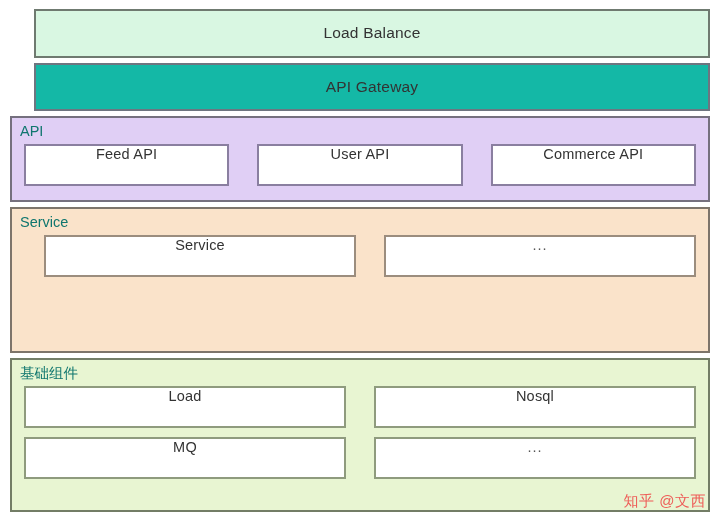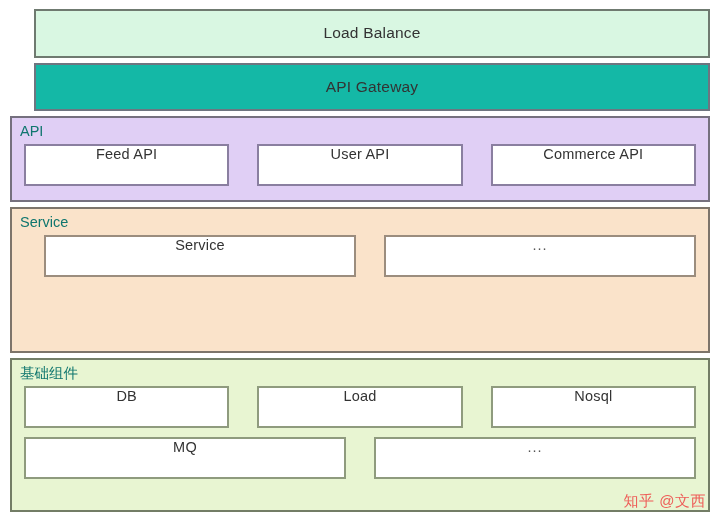--- a/index.html
+++ b/index.html
@@ -161,23 +161,20 @@
       <div class="node ellipsis">
         <span>...</span>
       </div>
     </div>
   </div>
 
   <div class="layer infra">
     <div class="layer-title">基础组件</div>
     <div class="node-row">
       <div class="node">
-        <span>DB</span>
-      </div>
-      <div class="node">
         <span>Load</span>
       </div>
       <div class="node">
         <span>Nosql</span>
       </div>
     </div>
     <div class="node-row">
       <div class="node">
         <span>MQ</span>
       </div>

